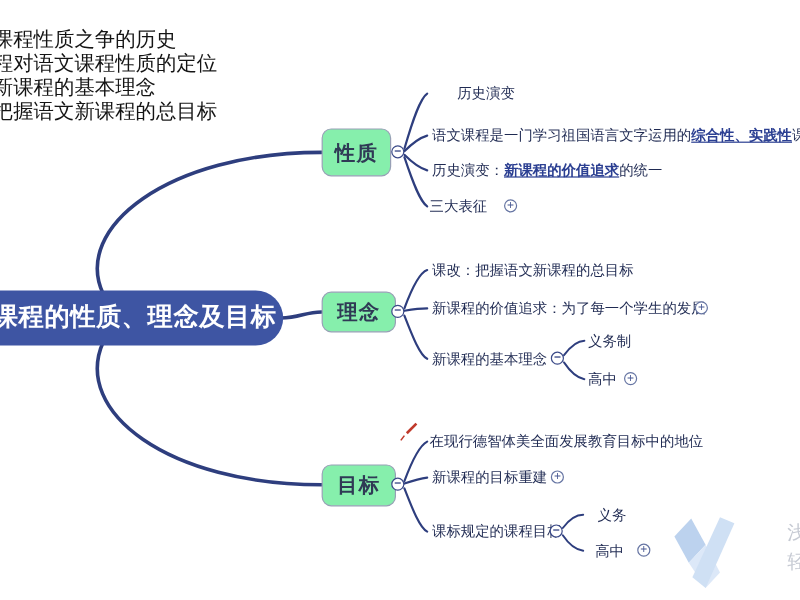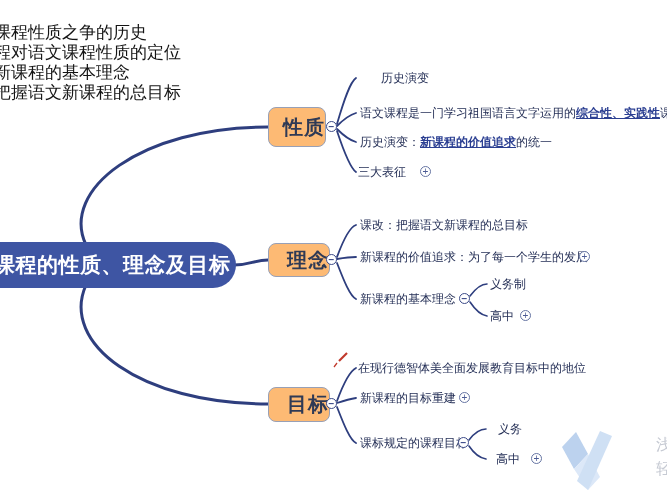--- a/index.html
+++ b/index.html
@@ -16,23 +16,23 @@
     font-size:17px;line-height:20px;white-space:nowrap;}
   .outline div{height:20px;}
 
   
   .root{position:absolute;left:-40px;top:242px;width:276px;height:46px;
     background:var(--root_fill);border-radius:23px;}
   .root span{position:absolute;left:34px;top:0;height:46px;line-height:46px;
     color:var(--root_text);font-size:21px;font-weight:bold;letter-spacing:.5px;white-space:nowrap;}
 
   
-  .node{position:absolute;background:#fdba74;border:1.6px solid var(--node_border);
-    border-radius:8px;display:flex;align-items:center;justify-content:flex-end;
-    color:var(--node_text);font-weight:600;font-size:20px;letter-spacing:1px;box-sizing:border-box;}
+  .node{position:absolute;background:#86efac;border:1.6px solid var(--node_border);
+    border-radius:8px;display:flex;align-items:center;justify-content:center;
+    color:var(--node_text);font-weight:600;font-size:17px;letter-spacing:1px;box-sizing:border-box;}
 
   
   .item{position:absolute;font-size:12px;line-height:16px;color:var(--item_text);
     white-space:nowrap;font-weight:500;}
   .item .em{color:var(--highlight_text);font-weight:bold;text-decoration:underline;}
 
   
   .ctl{position:absolute;width:11px;height:11px;border-radius:50%;background:#fff;
     box-sizing:border-box;display:flex;align-items:center;justify-content:center;
     font-size:10px;line-height:9px;}

